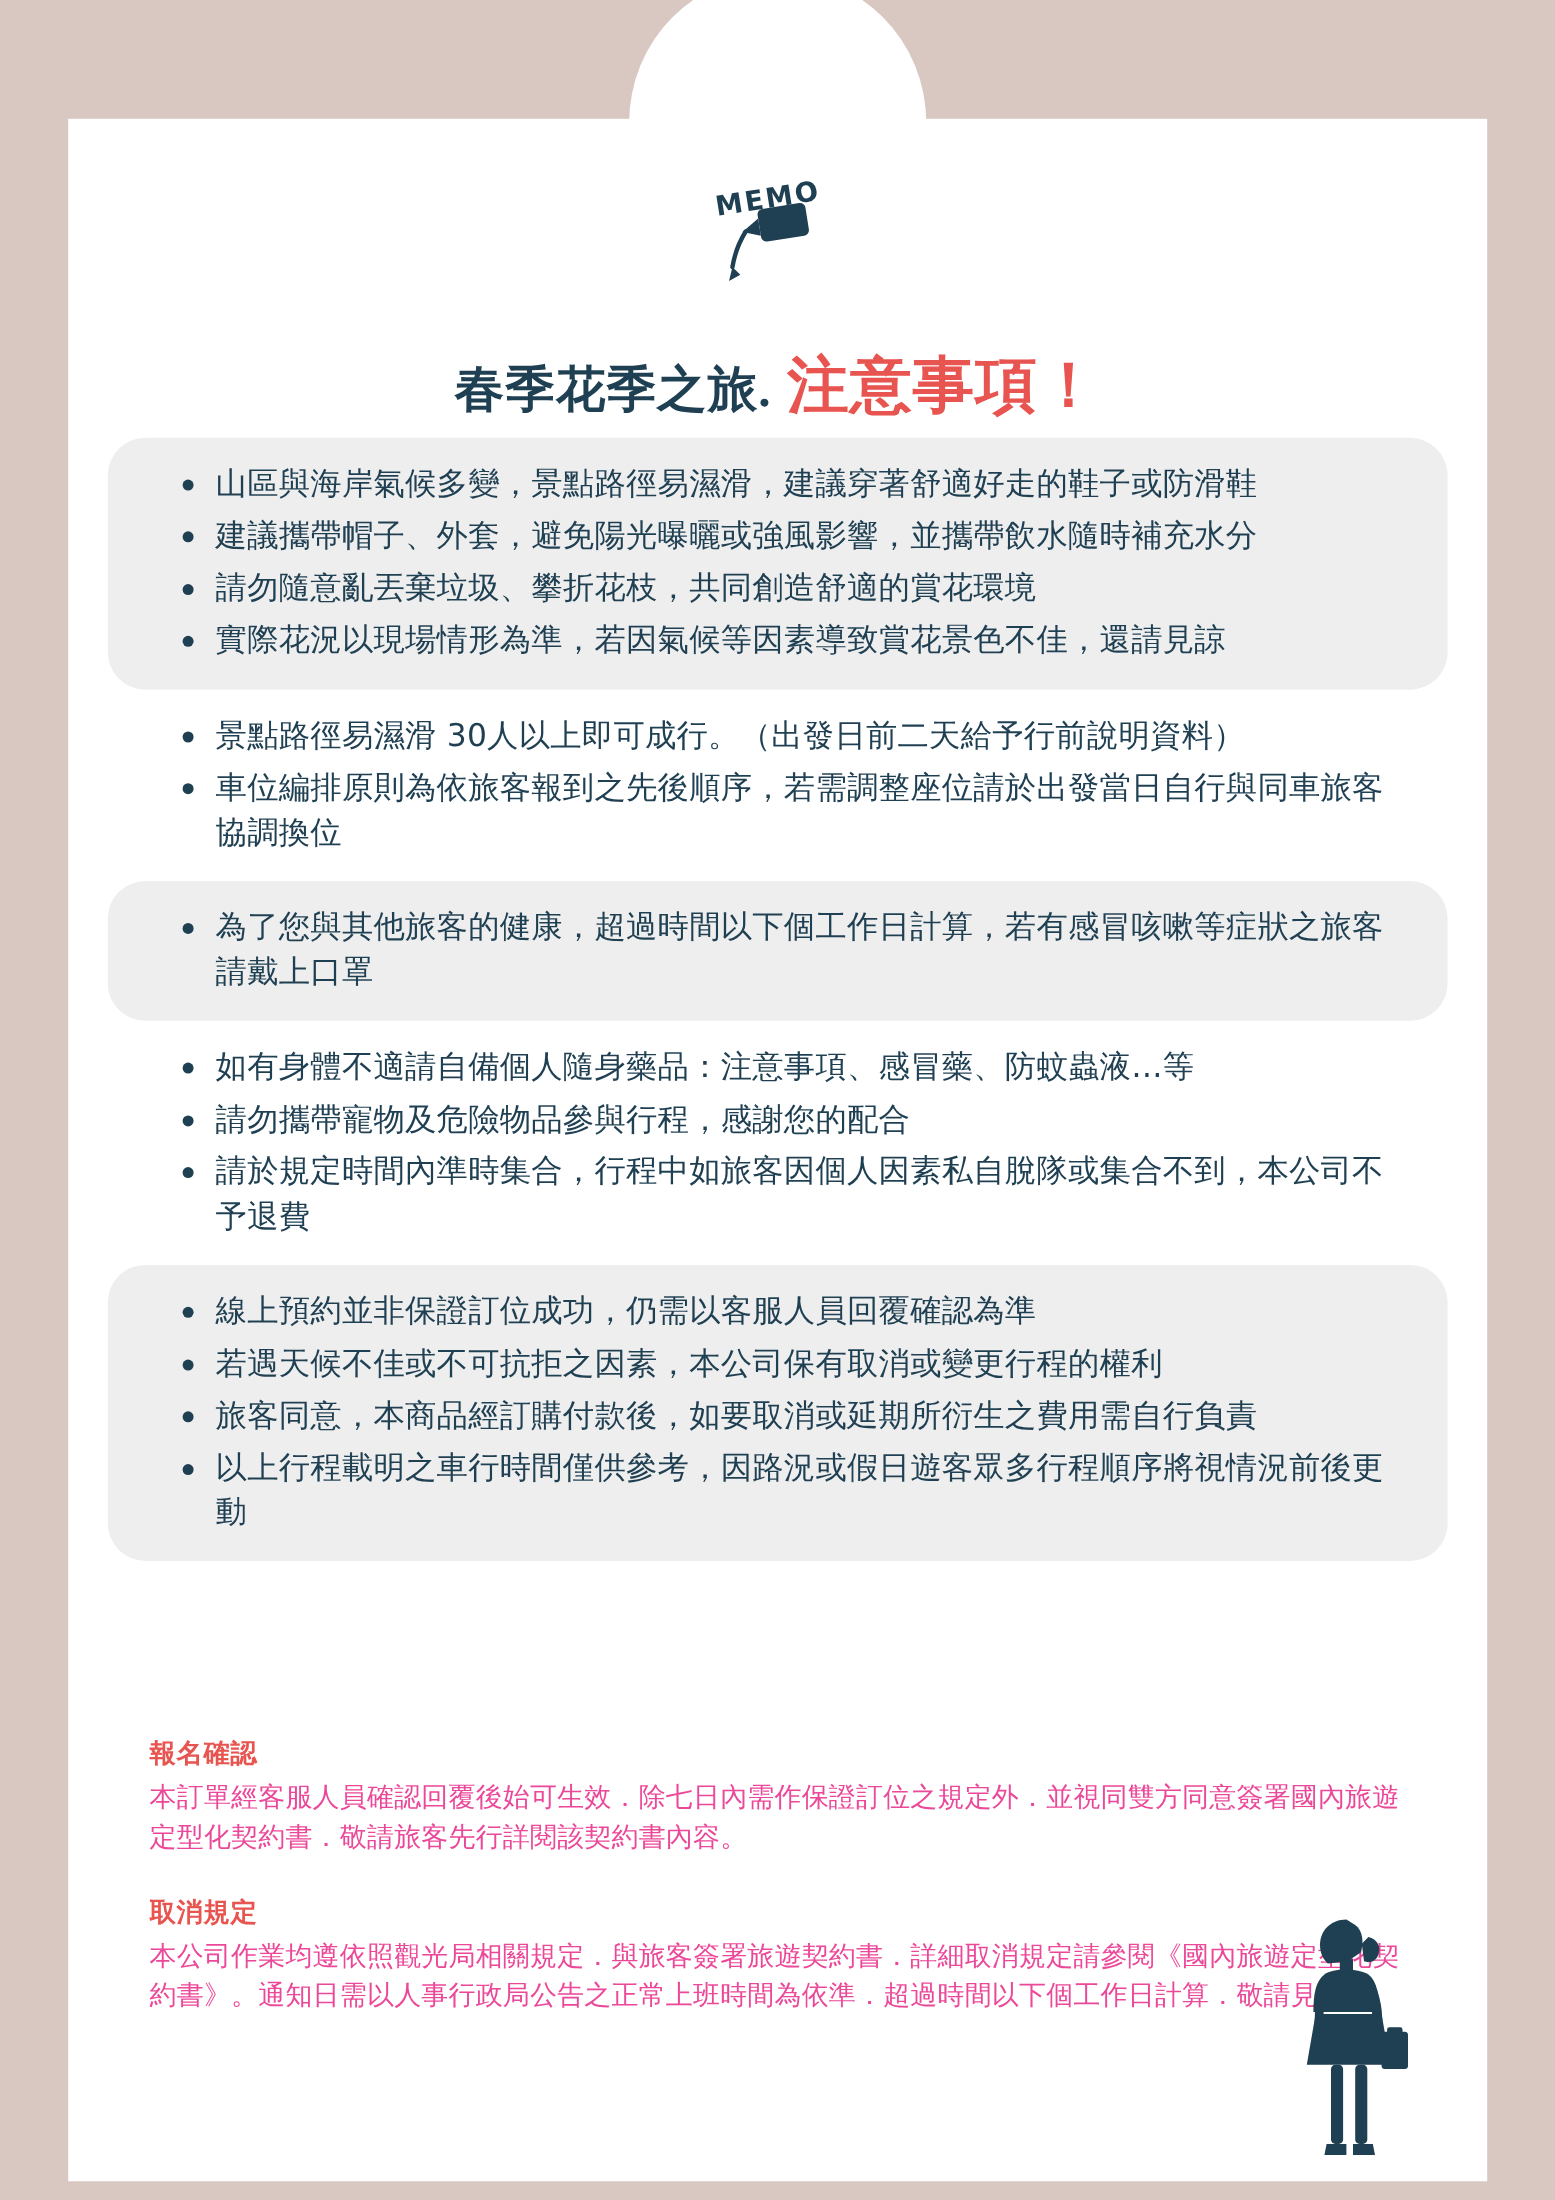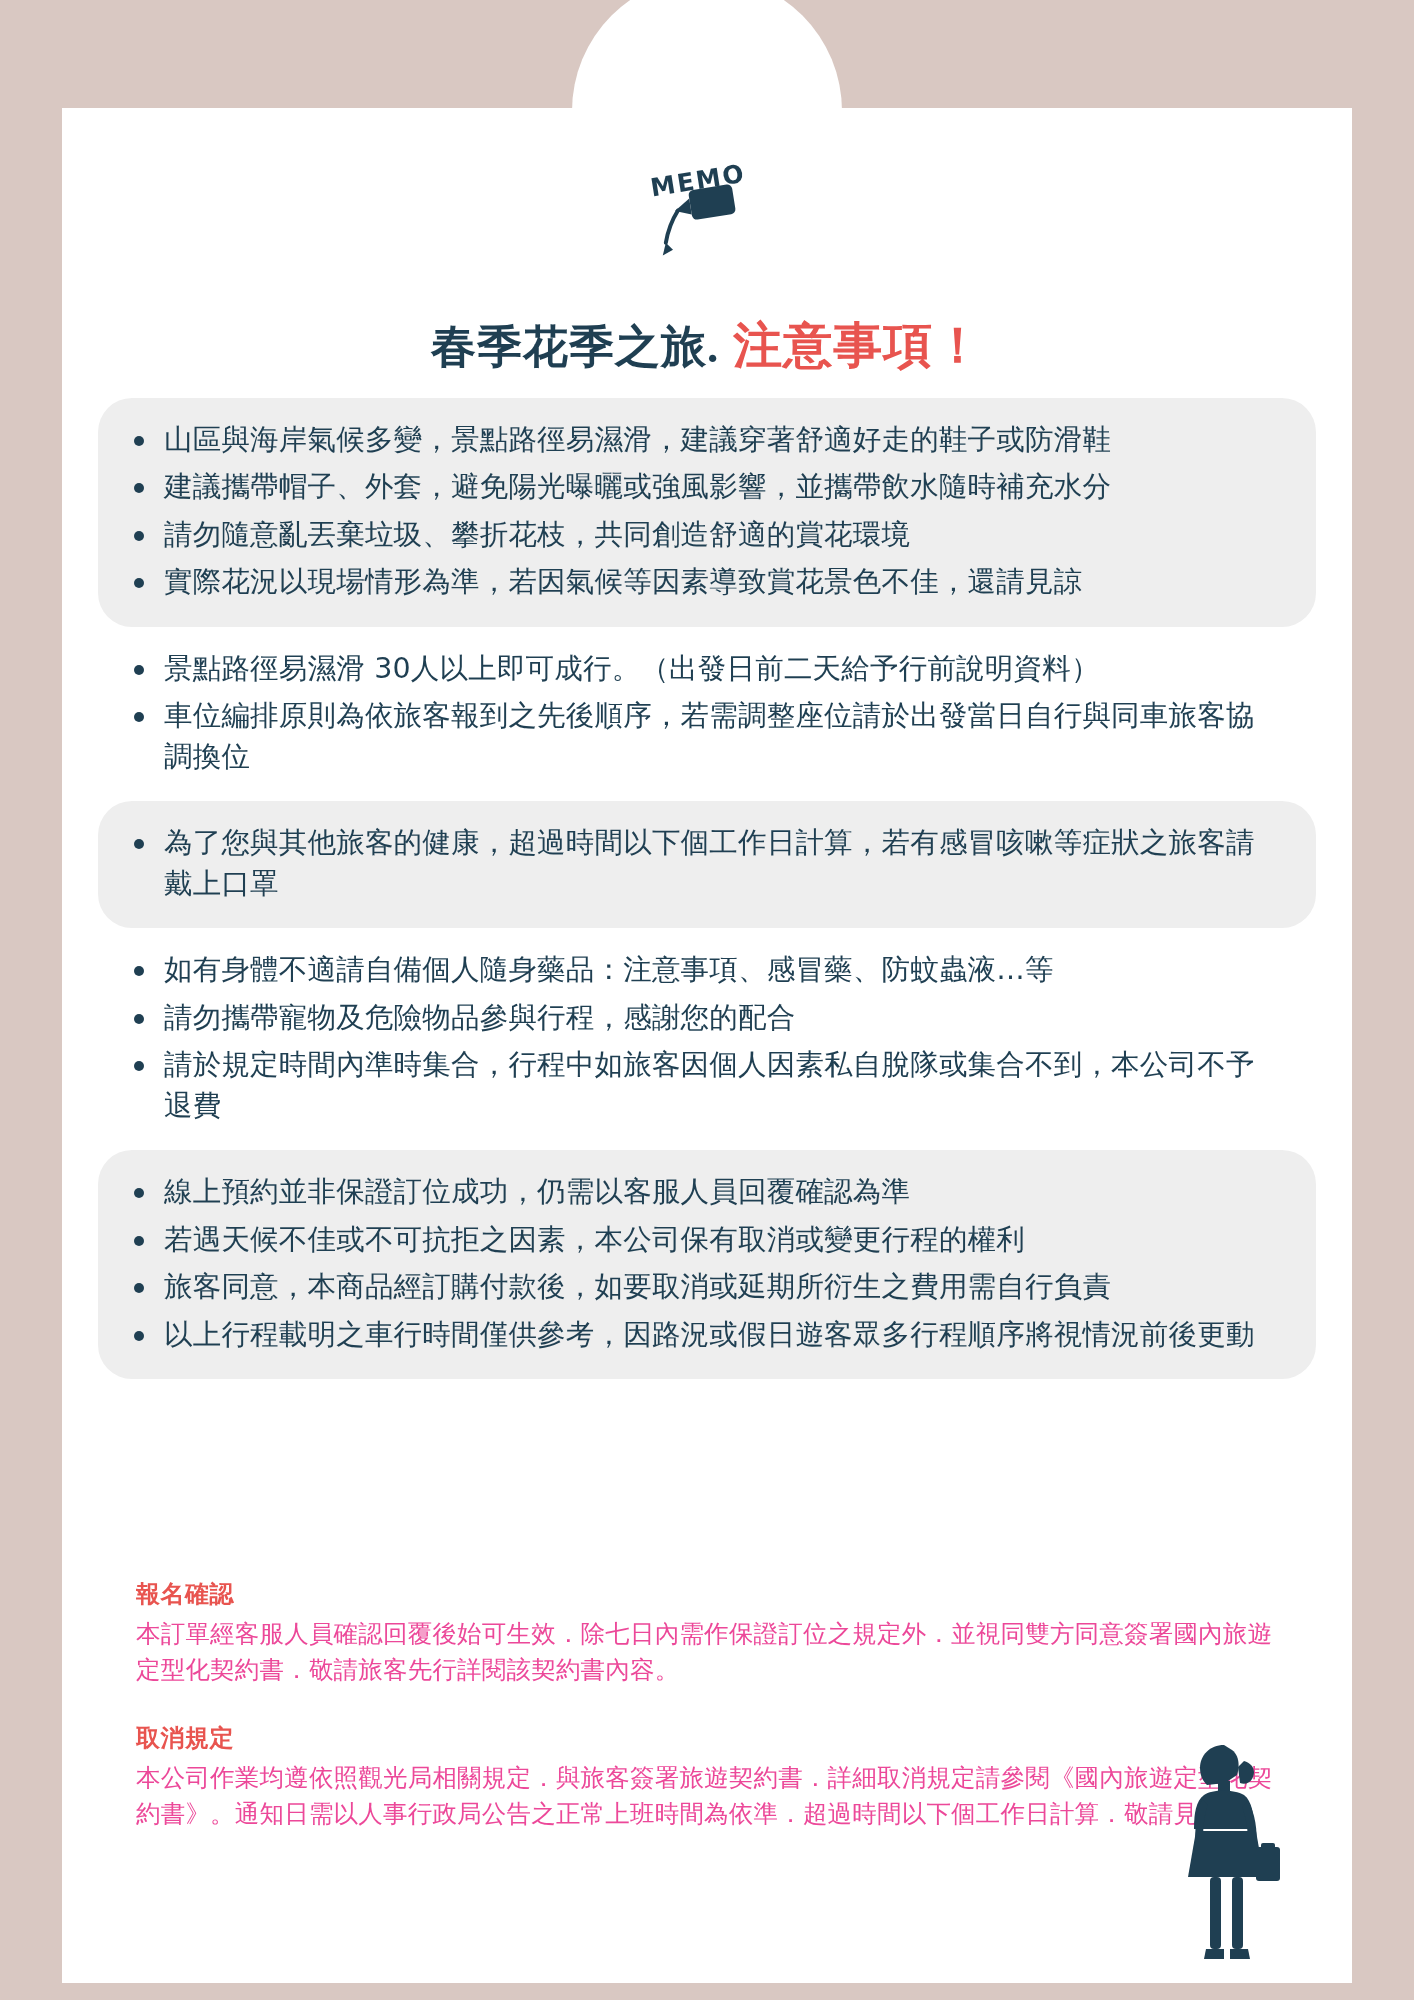--- a/index.html
+++ b/index.html
@@ -66,39 +66,39 @@
   }
   .title-main {
     font-family: Liberation Serif, serif;
     font-size: 45px;
     font-weight: 700;
     color: #1f3f52;
     letter-spacing: 1px;
   }
   .title-accent {
     font-family: "DejaVu Sans", sans-serif;
-    font-size: 49px;
+    font-size: 56px;
     font-weight: 700;
     color: #e8544f;
     letter-spacing: 1px;
     margin-left: 14px;
   }
 
   
   .groups {
     position: absolute;
     left: 0;
     top: 290px;
     width: 100%;
   }
   .group {
     margin: 0 auto;
     width: 1218px;
     border-radius: 34px;
-    padding: 22px 36px 24px 20px;
+    padding: 22px 36px 24px 52px;
   }
   .group.shaded { background: #eeeeee; }
   .group.plain  { background: transparent; }
 
   ul.bullets {
     list-style: none;
     margin: 0;
     padding: 0;
   }
   ul.bullets li {

